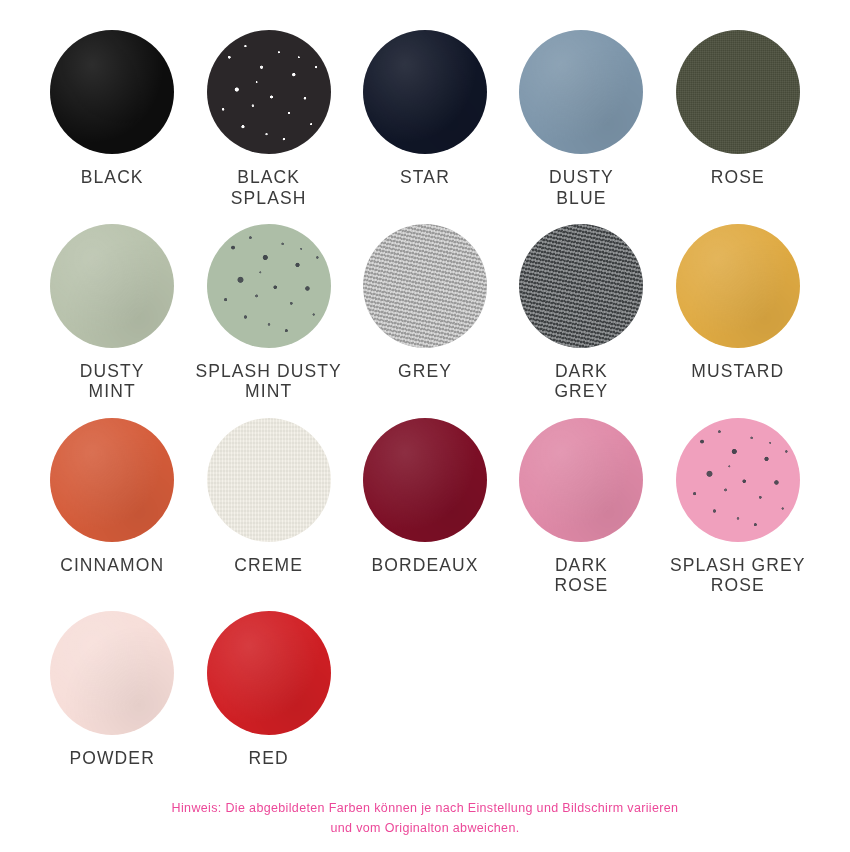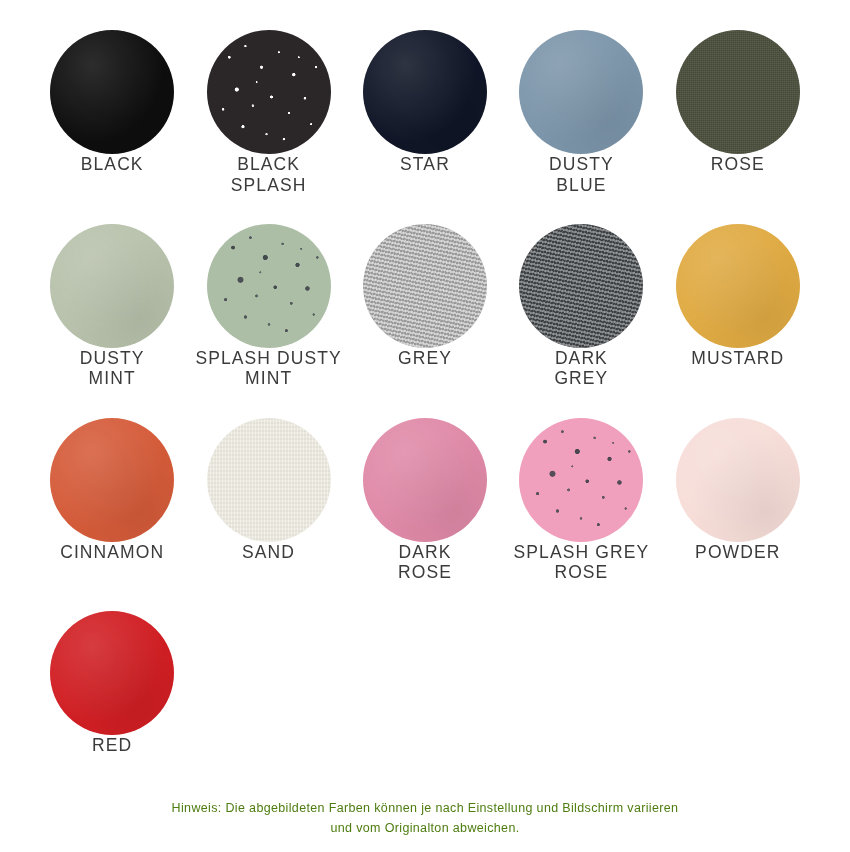--- a/index.html
+++ b/index.html
@@ -126,33 +126,34 @@
       radial-gradient(circle at 50% 81%, rgba(70,74,82,0.8) 0 1.0px, rgba(0,0,0,0) 1.6px),
       radial-gradient(circle at 64% 86%, rgba(60,64,72,0.85) 0 1.2px, rgba(0,0,0,0) 1.8px),
       radial-gradient(circle at 86% 73%, rgba(68,72,80,0.8) 0 0.9px, rgba(0,0,0,0) 1.5px),
       radial-gradient(circle at 15% 61%, rgba(62,66,74,0.85) 0 1.3px, rgba(0,0,0,0) 1.9px),
       radial-gradient(circle at 89% 27%, rgba(66,70,78,0.8) 0 1.0px, rgba(0,0,0,0) 1.6px),
       radial-gradient(circle at 43% 39%, rgba(70,74,82,0.75) 0 0.8px, rgba(0,0,0,0) 1.3px),
       radial-gradient(circle at 76% 20%, rgba(70,74,82,0.75) 0 0.8px, rgba(0,0,0,0) 1.3px);
   }
 
   .swatch-label {
+    margin-top: 13px;
     font-size: 17.5px;
     letter-spacing: 1.1px;
     color: #3b3b3b;
     text-align: center;
     line-height: 1.18;
     font-weight: 300;
     white-space: pre-line;
   }
 
   .chart-footnote {
     flex: 0 0 auto;
     text-align: center;
-    color: #4d7c0f;
+    color: #ec4899;
     font-size: 12.5px;
     line-height: 1.55;
     letter-spacing: 0.35px;
     padding-bottom: 14px;
     white-space: pre-line;
     font-weight: 300;
   }
 </style>
 </head>
 <body>
@@ -252,21 +253,29 @@
           </div>
         </div>
         <div class="swatch-label">CINNAMON</div>
       </div>
       <div class="swatch-cell">
         <div class="swatch-disc-wrap">
           <div class="swatch-disc" style="background-color: rgb(242, 239, 230);">
             <div class="tex tex-knit"></div>
           </div>
         </div>
-        <div class="swatch-label">SAND</div>
+        <div class="swatch-label">CREME</div>
+      </div>
+      <div class="swatch-cell">
+        <div class="swatch-disc-wrap">
+          <div class="swatch-disc" style="background-color: rgb(125, 15, 38);">
+            <div class="tex tex-soft"></div>
+          </div>
+        </div>
+        <div class="swatch-label">BORDEAUX</div>
       </div>
       <div class="swatch-cell">
         <div class="swatch-disc-wrap">
           <div class="swatch-disc" style="background-color: rgb(224, 138, 168);">
             <div class="tex tex-soft"></div>
           </div>
         </div>
         <div class="swatch-label">DARK
 ROSE</div>
       </div>

